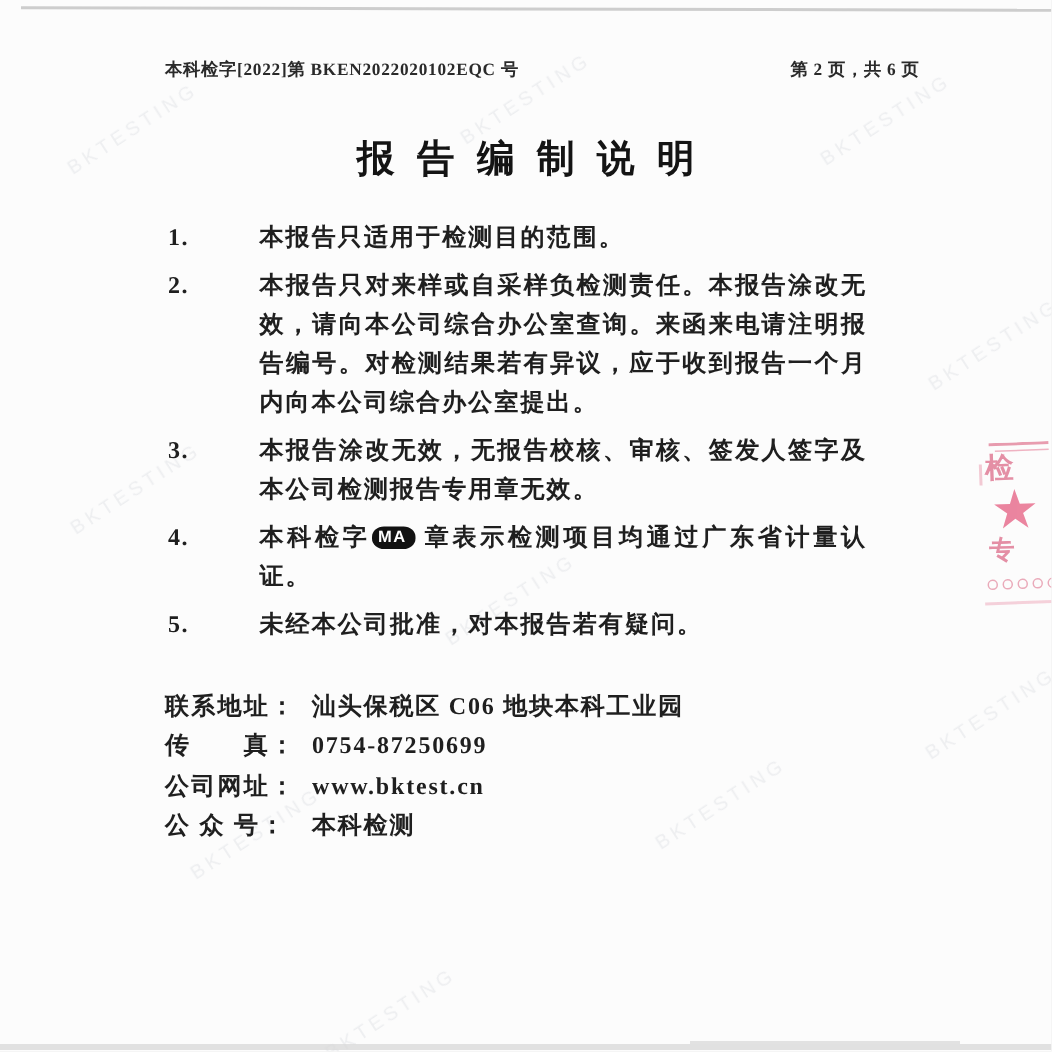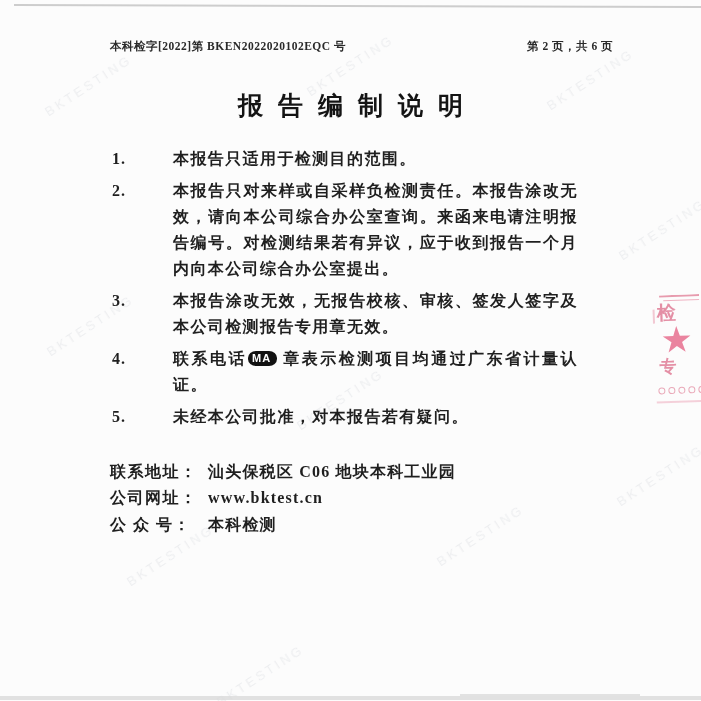--- a/index.html
+++ b/index.html
@@ -88,31 +88,34 @@
     <div class="note">
       <span class="num">2.</span>
       <span class="txt">本报告只对来样或自采样负检测责任。本报告涂改无效，请向本公司综合办公室查询。来函来电请注明报告编号。对检测结果若有异议，应于收到报告一个月内向本公司综合办公室提出。</span>
     </div>
     <div class="note">
       <span class="num">3.</span>
       <span class="txt">本报告涂改无效，无报告校核、审核、签发人签字及本公司检测报告专用章无效。</span>
     </div>
     <div class="note">
       <span class="num">4.</span>
-      <span class="txt"><span>联系电话</span><span class="cma">MA</span><span>章表示检测项目均通过广东省计量认证。</span></span>
+      <span class="txt"><span>本科检字</span><span class="cma">MA</span><span>章表示检测项目均通过广东省计量认证。</span></span>
     </div>
     <div class="note">
       <span class="num">5.</span>
       <span class="txt">未经本公司批准，对本报告若有疑问。</span>
     </div>
   </div>
 
   <div class="contact">
     <div class="crow">
       <span class="clabel">联系地址：</span><span class="cvalue">汕头保税区 C06 地块本科工业园</span>
+    </div>
+    <div class="crow">
+      <span class="clabel">传　　真：</span><span class="cvalue">0754-87250699</span>
     </div>
     <div class="crow">
       <span class="clabel">公司网址：</span><span class="cvalue">www.bktest.cn</span>
     </div>
     <div class="crow">
       <span class="clabel">公 众 号：</span><span class="cvalue">本科检测</span>
     </div>
   </div>
 
   <div class="seal">

